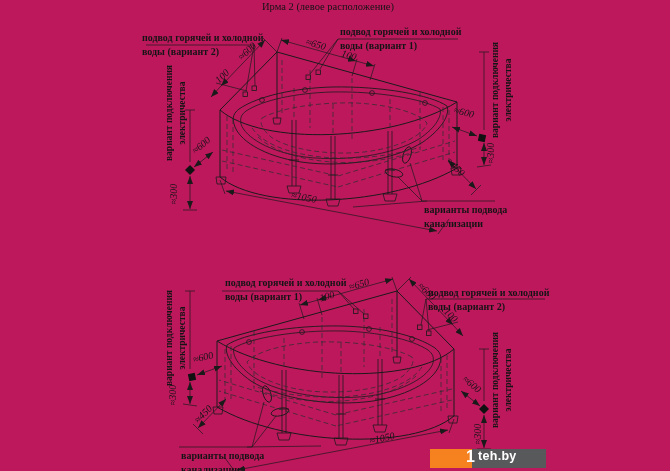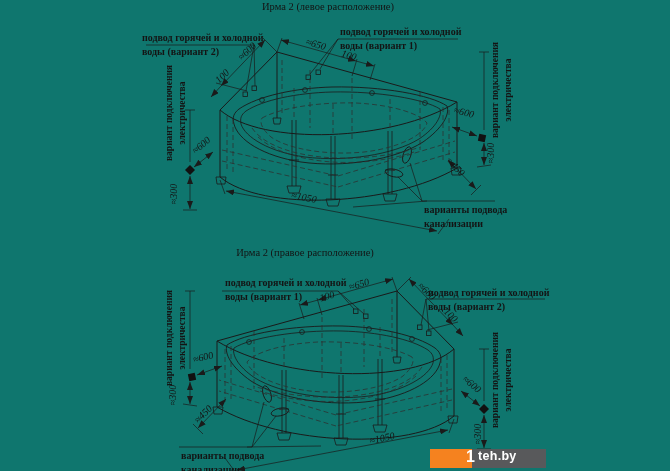--- a/index.html
+++ b/index.html
@@ -1,16 +1,16 @@
 <!DOCTYPE html>
 <html><head>
 <meta charset="utf-8">
 <style>
   html,body{margin:0;padding:0;background:#fff;}
-  .canvas{position:relative;width:670px;height:471px;background:#0f766e;overflow:hidden;
+  .canvas{position:relative;width:670px;height:471px;background:#be185d;overflow:hidden;
           font-family:"Liberation Serif",serif;color:#141414;}
   .canvas svg{position:absolute;left:0;top:0;}
   .title{position:absolute;transform:translateX(-50%);font-size:10.5px;white-space:nowrap;}
   .lbl{position:absolute;font-size:10px;font-weight:600;line-height:1.4;white-space:nowrap;}
   .vlbl{position:absolute;font-size:9.5px;font-weight:600;line-height:1.35;white-space:nowrap;
         text-align:center;transform:rotate(-90deg);transform-origin:0 0;}
   .dim{position:absolute;font-style:italic;font-size:10px;white-space:nowrap;
        transform:translate(-50%,-50%) rotate(var(--r,0deg));}
   .watermark{position:absolute;left:430px;top:449px;width:116px;height:19px;}
   .wm-orange{position:absolute;left:0;top:0;width:42px;height:19px;background:#f5821f;}
@@ -133,21 +133,20 @@
 <div class="dim" style="left:222px;top:76px;--r:-44deg">100</div>
 <div class="dim" style="left:316px;top:44px;--r:16deg">≈650</div>
 <div class="dim" style="left:349px;top:55px;--r:16deg">100</div>
 <div class="dim" style="left:201px;top:145px;--r:-41deg">≈600</div>
 <div class="dim" style="left:173px;top:194px;--r:-90deg">≈300</div>
 <div class="dim" style="left:304px;top:197px;--r:11deg">≈1050</div>
 <div class="dim" style="left:456px;top:167px;--r:45deg">≈450</div>
 <div class="dim" style="left:464px;top:112px;--r:14deg">≈600</div>
 <div class="dim" style="left:490px;top:153px;--r:-90deg">≈300</div>
 
-<div class="title" style="left:305px;top:247px">Ирма 2 (правое расположение)</div>
 
 <div class="lbl" style="left:225px;top:276px">
   <div>подвод горячей и холодной</div>
   <div>воды (вариант 1)</div>
 </div>
 <div class="lbl" style="left:428px;top:286px">
   <div>подвод горячей и холодной</div>
   <div>воды (вариант 2)</div>
 </div>
 <div class="vlbl" style="left:163px;top:390px;width:104px">

